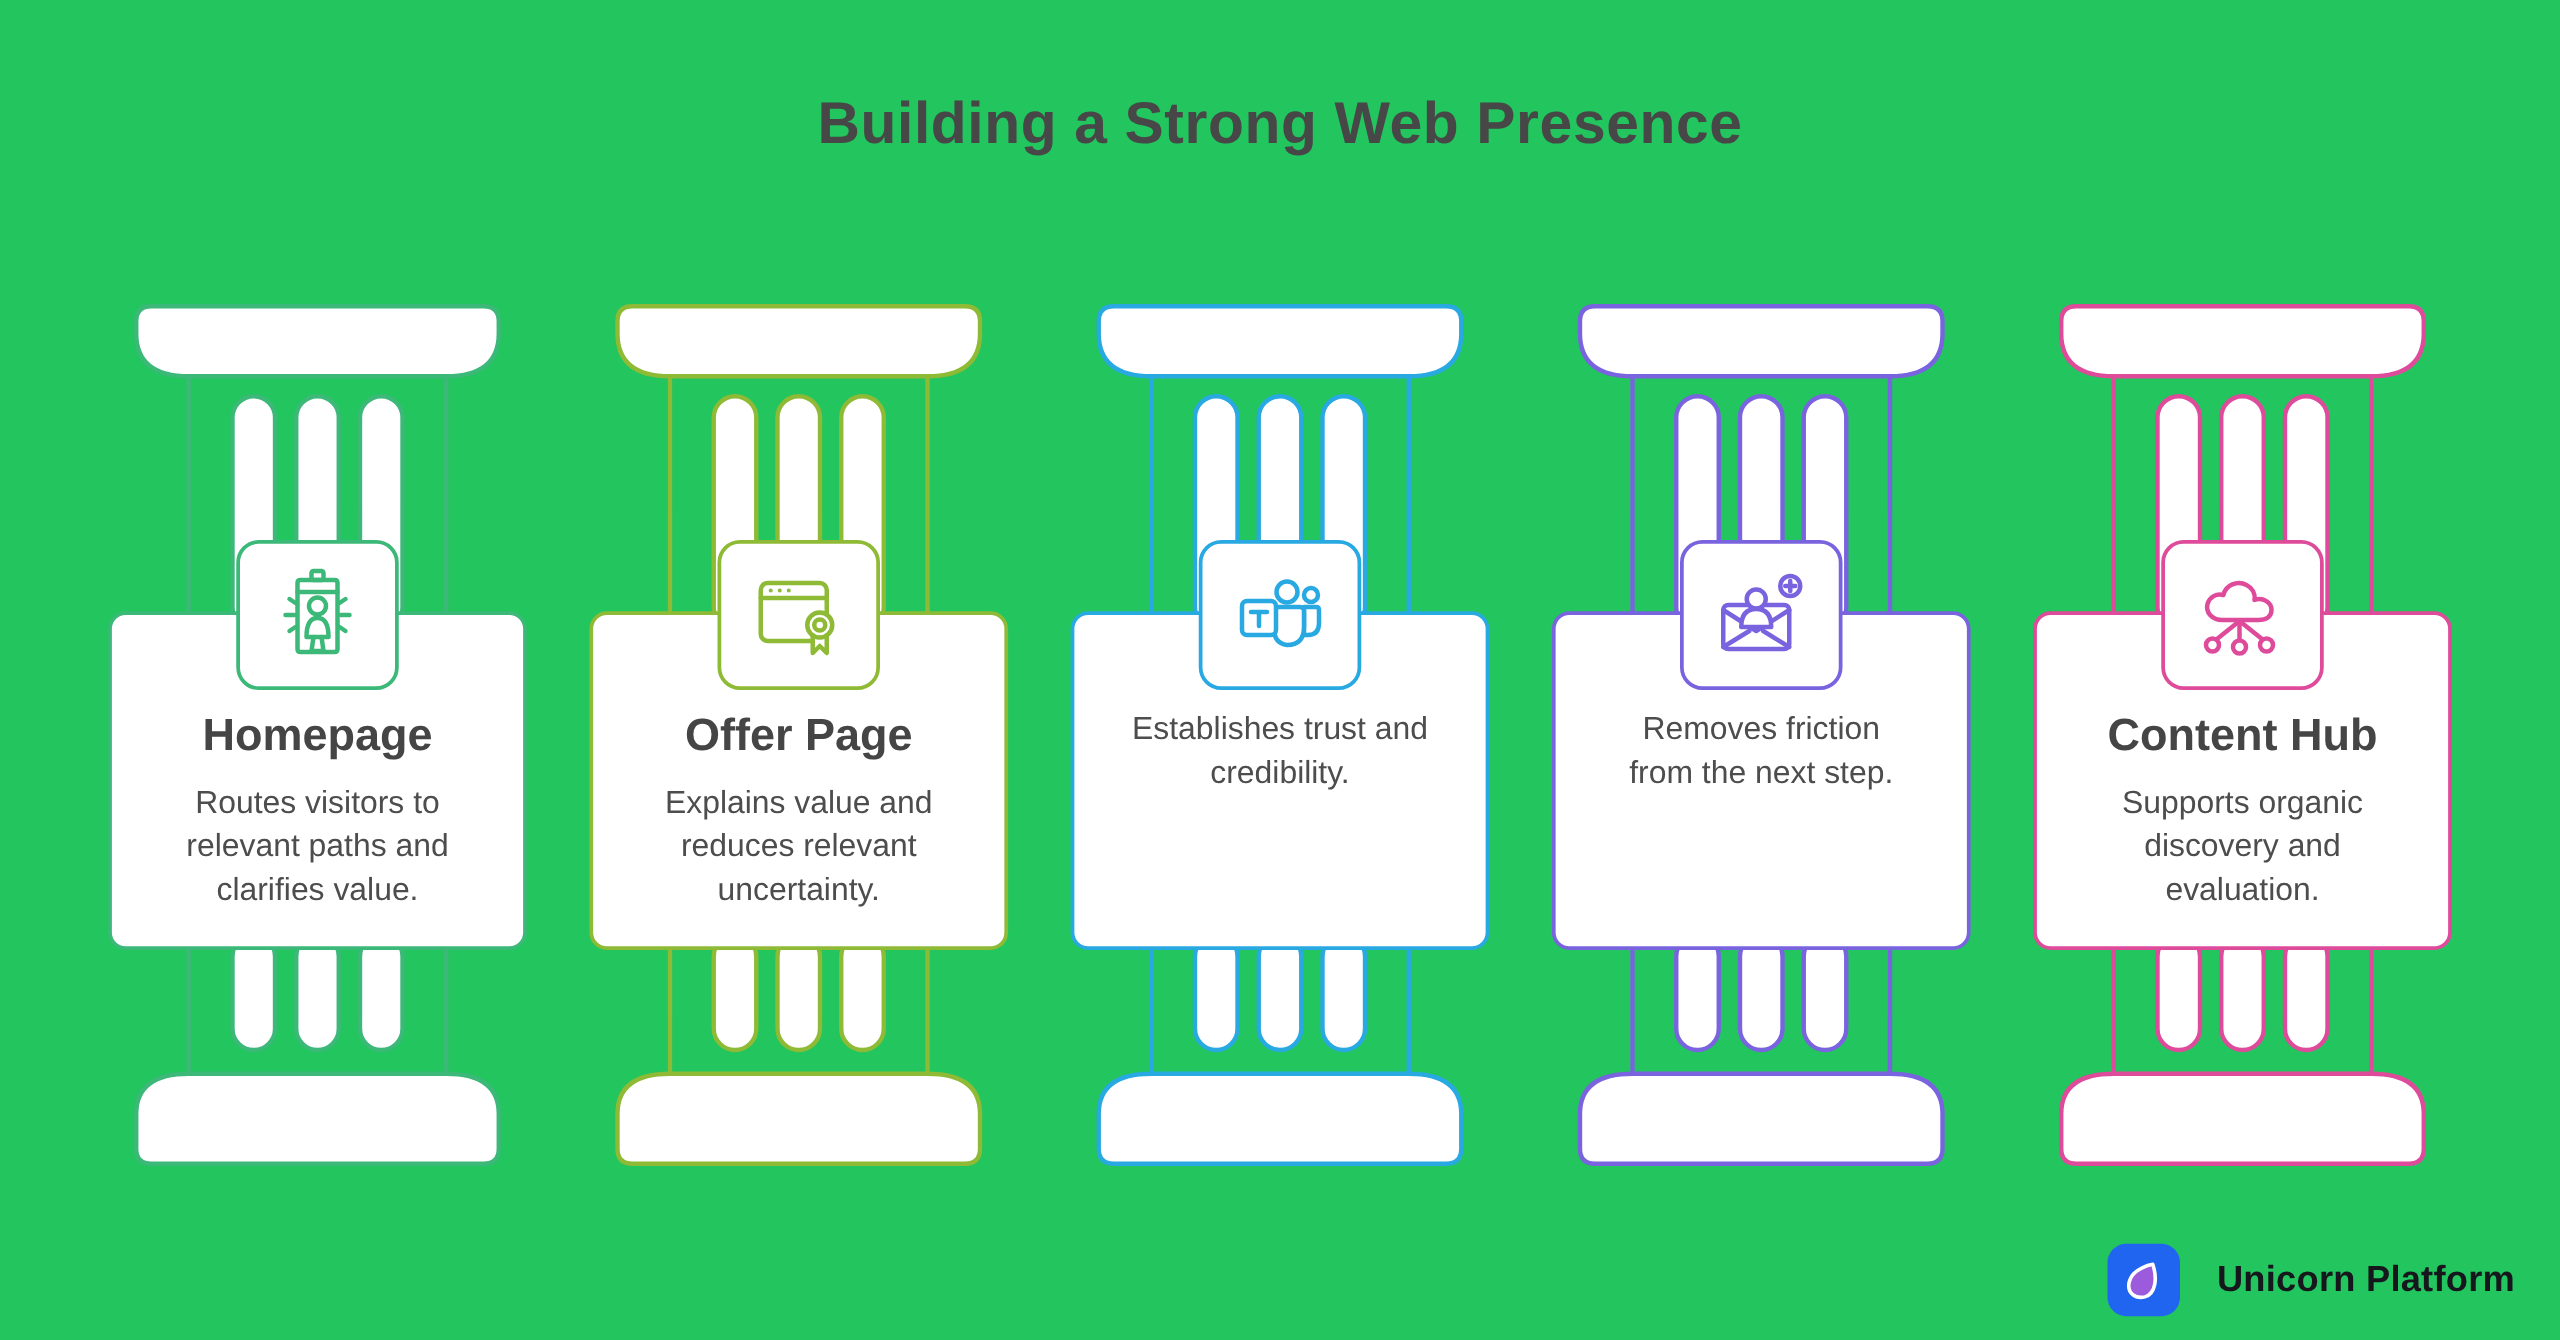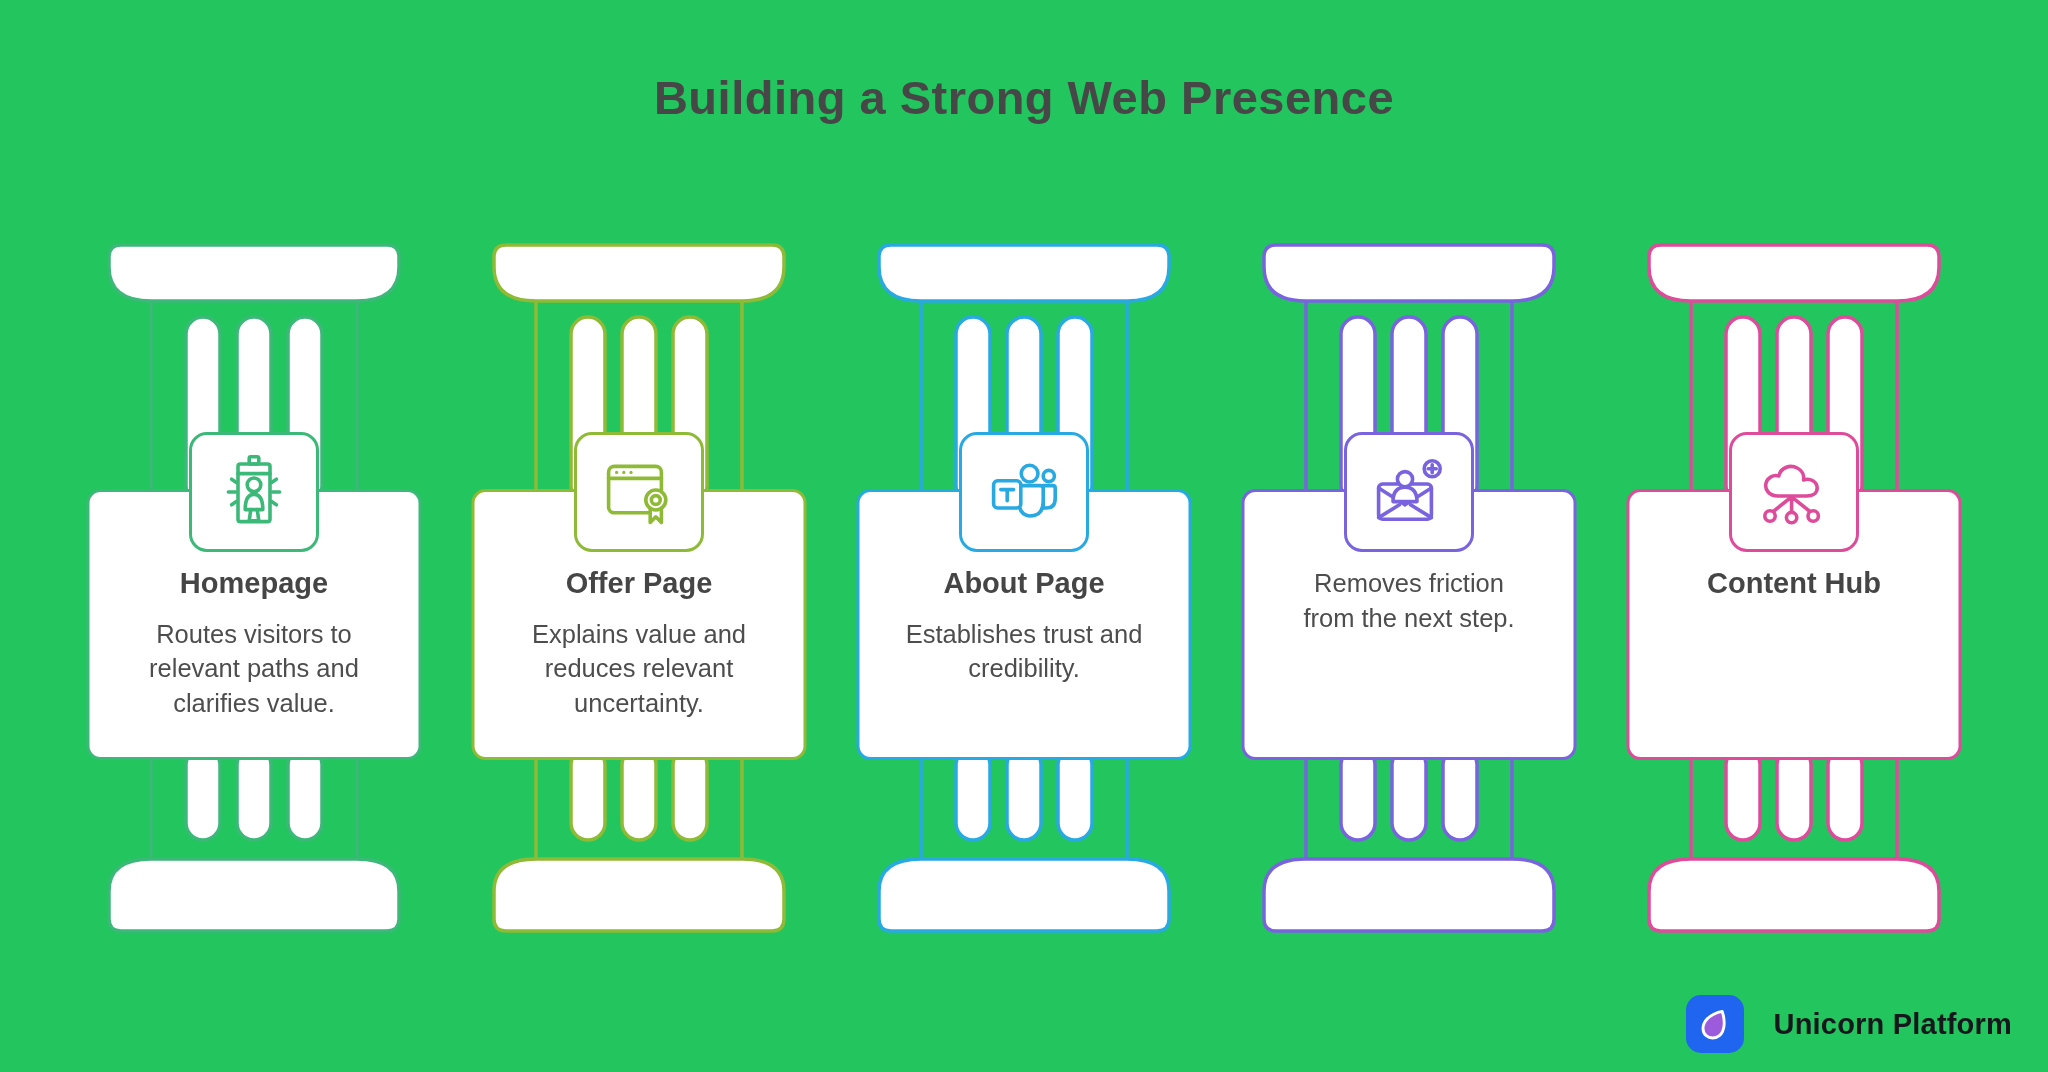--- a/index.html
+++ b/index.html
@@ -22,21 +22,21 @@
     width:124px;height:114px;background:#fff;border:3.5px solid var(--c);
     border-radius:18px;z-index:3;display:flex;align-items:center;justify-content:center;
   }
   .icon-box svg{width:80px;height:80px;}
   .card{
     position:absolute;top:246px;left:50%;transform:translateX(-50%);
     width:335px;height:271px;box-sizing:border-box;background:#fff;
     border:3px solid var(--c);border-radius:14px;z-index:2;
     padding:74px 14px 0 14px;text-align:center;
   }
-  .card-title{font-size:29px;font-weight:700;color:#454545;margin:0 0 16px 0;line-height:1.2;}
+  .card-title{font-size:36px;font-weight:700;color:#454545;margin:0 0 16px 0;line-height:1.2;}
   .card-desc{font-size:25.5px;line-height:1.36;color:#4d4d4d;margin:0;white-space:pre-line;}
   .brand{
     position:absolute;right:36px;bottom:19px;
     display:flex;align-items:center;gap:30px;
   }
   .brand-mark{
     width:58px;height:58px;border-radius:15px;background:var(--logo-bg,#2065EF);
     display:flex;align-items:center;justify-content:center;
   }
   .brand-text{font-size:29px;font-weight:700;color:#15171c;letter-spacing:.2px;}
@@ -131,21 +131,20 @@
         <svg viewBox="0 0 100 100" fill="none" stroke="currentColor" stroke-width="4.5" stroke-linecap="round" stroke-linejoin="round">
           <path d="M74 42 H86 Q89 42 89 45 V58 Q89 70 78 70 H74 Z" fill="#fff"></path>
           <circle cx="81" cy="30" r="7" fill="#fff"></circle>
           <path d="M44 42 H70 Q74 42 74 46 V62 Q74 80 57 80 Q44 78 44 64 Z" fill="#fff"></path>
           <circle cx="57" cy="27" r="10.5" fill="#fff"></circle>
           <rect x="12" y="36" width="34" height="34" rx="5" fill="#fff"></rect>
           <path d="M21 47 H37 M29 47 V61"></path>
         </svg>
       </div>
       <div class="card">
-        <div class="card-title">About Page</div>
         <p class="card-desc">Establishes trust and
 credibility.</p>
       </div>
     </div>
 
     <div class="pillar" style="--c: #7A63DF;">
       <svg class="pillar-svg" viewBox="0 0 390 690" fill="none" stroke="currentColor" stroke-width="3.5">
         <path d="M92 58 V616 M298 58 V616"></path>
         <rect x="127" y="74" width="34" height="186" rx="17" fill="#fff"></rect>
         <rect x="178" y="74" width="34" height="160" rx="17" fill="#fff"></rect>
@@ -189,20 +188,23 @@
         <svg viewBox="0 0 100 100" fill="none" stroke="currentColor" stroke-width="4.5" stroke-linecap="round" stroke-linejoin="round">          
             <path d="M47 56 L22 76 M47 56 V76 M47 56 L72 76"></path>
           <path d="M30 55 C19 55 13 47 15 39 C17 32 24 28 31 30 C33 20 45 15 54 20 C60 23 63 29 62 35 C70 32 79 37 79 45 C79 52 73 55 66 55 Z" fill="#fff"></path>
           <circle cx="20" cy="80" r="6.5" fill="#fff"></circle>
           <circle cx="47" cy="82" r="6.5" fill="#fff"></circle>
           <circle cx="74" cy="80" r="6.5" fill="#fff"></circle>
         </svg>
       </div>
       <div class="card">
         <div class="card-title">Content Hub</div>
+        <p class="card-desc">Supports organic
+discovery and
+evaluation.</p>
       </div>
     </div>
 
   </div>
 
   <div class="brand">
     <div class="brand-mark" style="background: rgb(32, 101, 239);">
       <svg viewBox="0 0 40 40" width="36" height="36">
         <path d="M28 6 C28 6 10 9 7 22 C5 32 13 37 21 35 C31 32 32 18 28 6 Z" fill="#9C5BDD" stroke="#fff" stroke-width="3.2" stroke-linejoin="round"></path>
       </svg>

